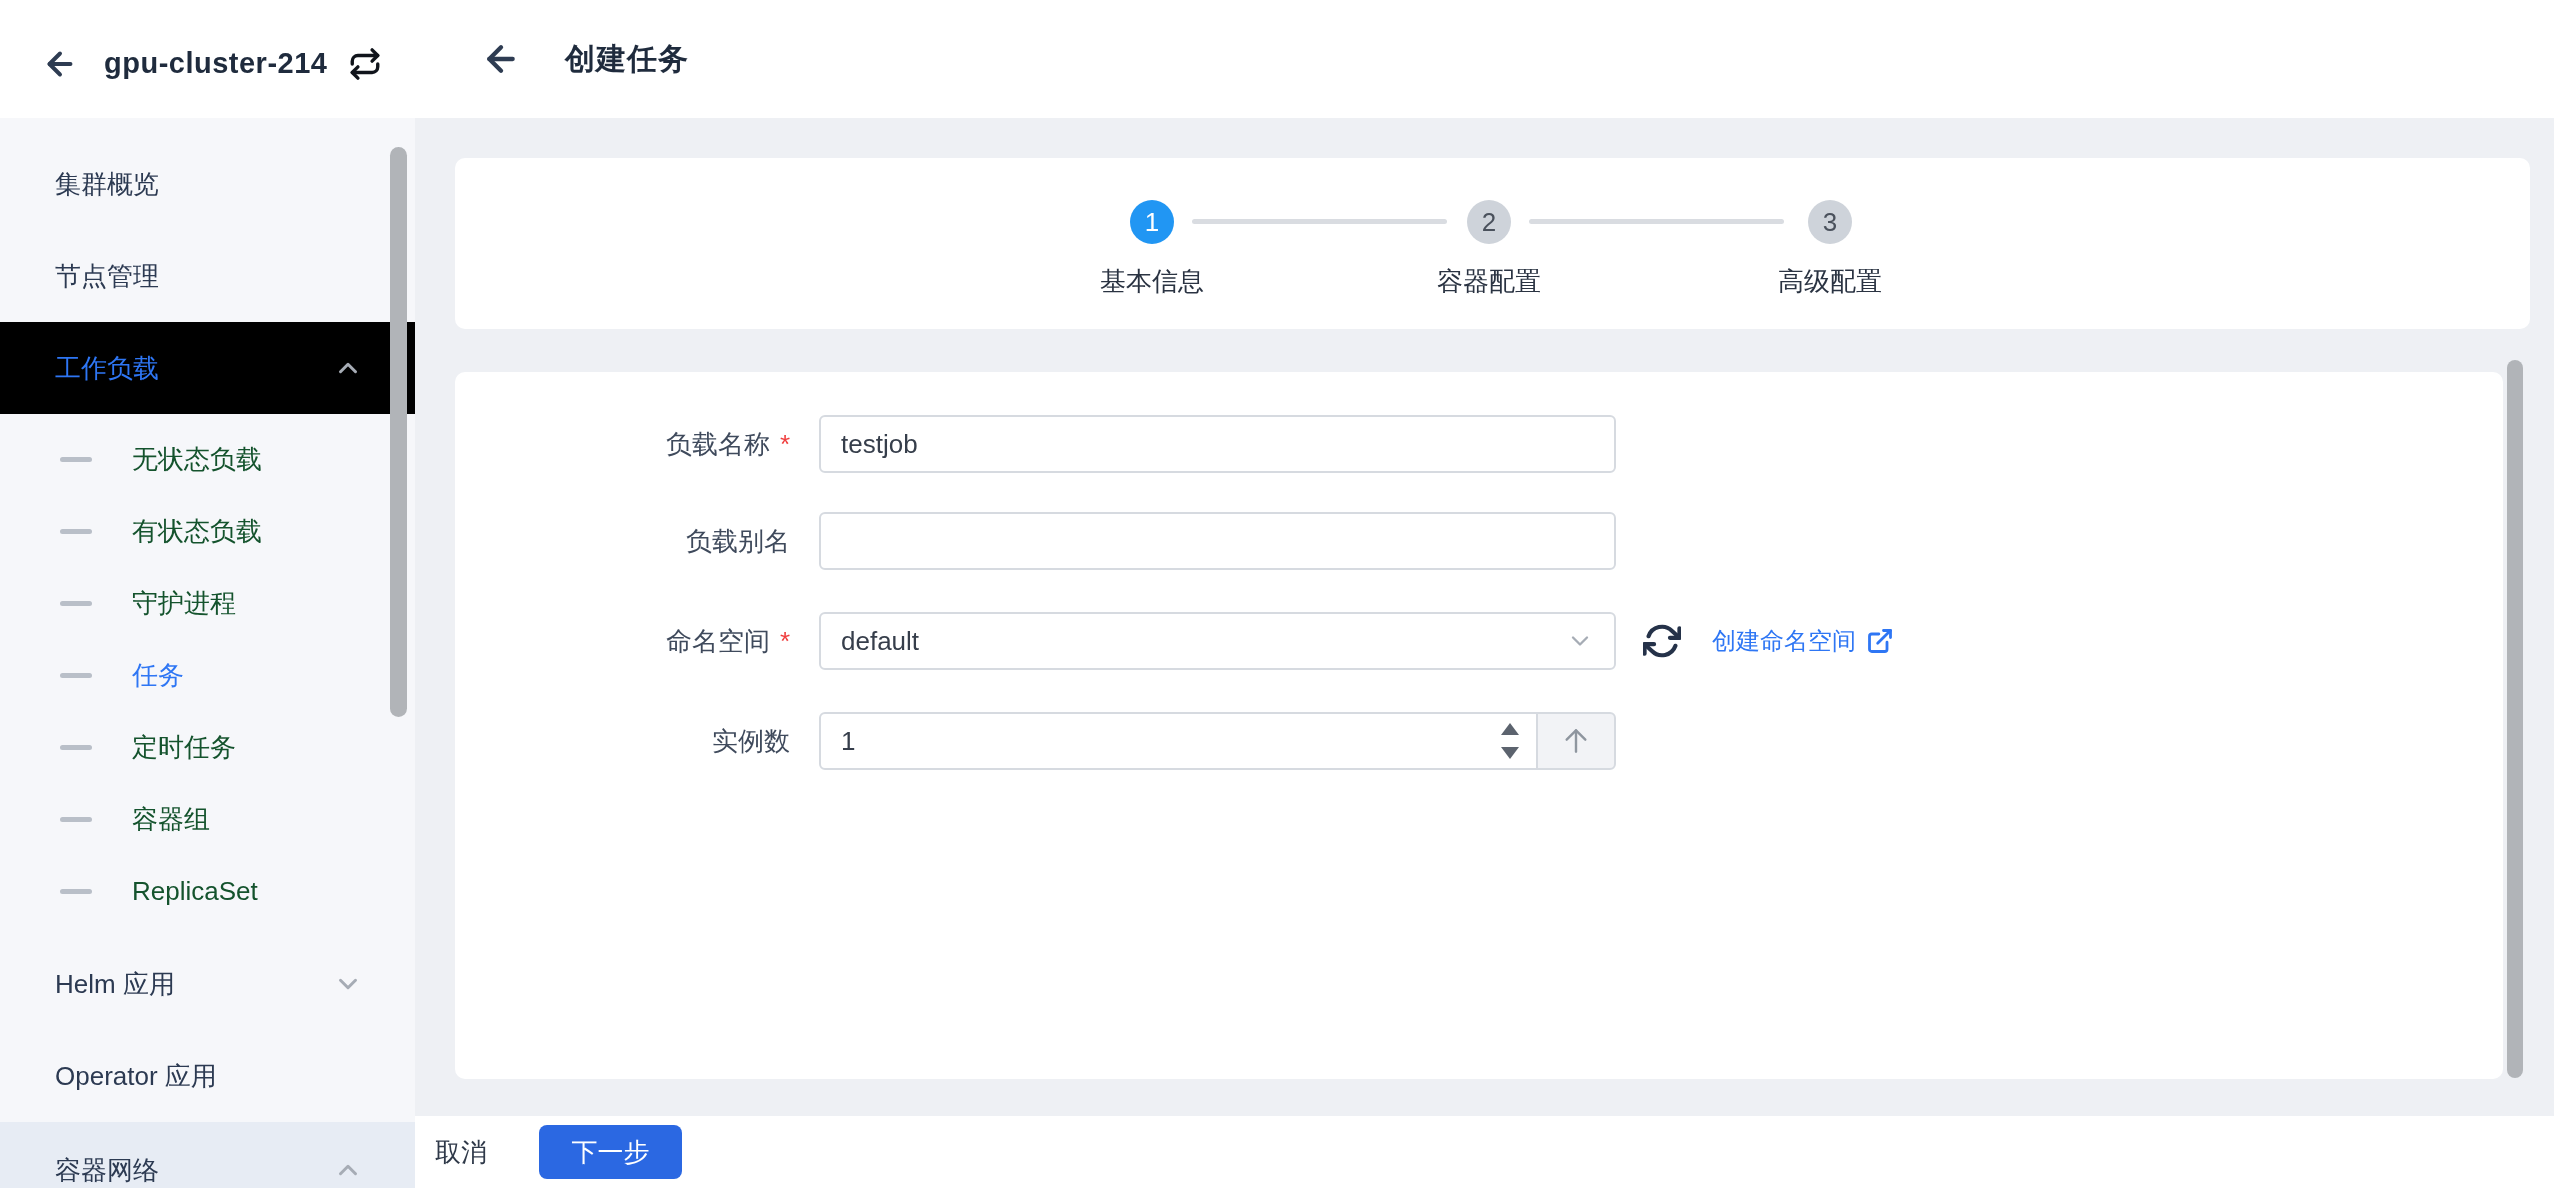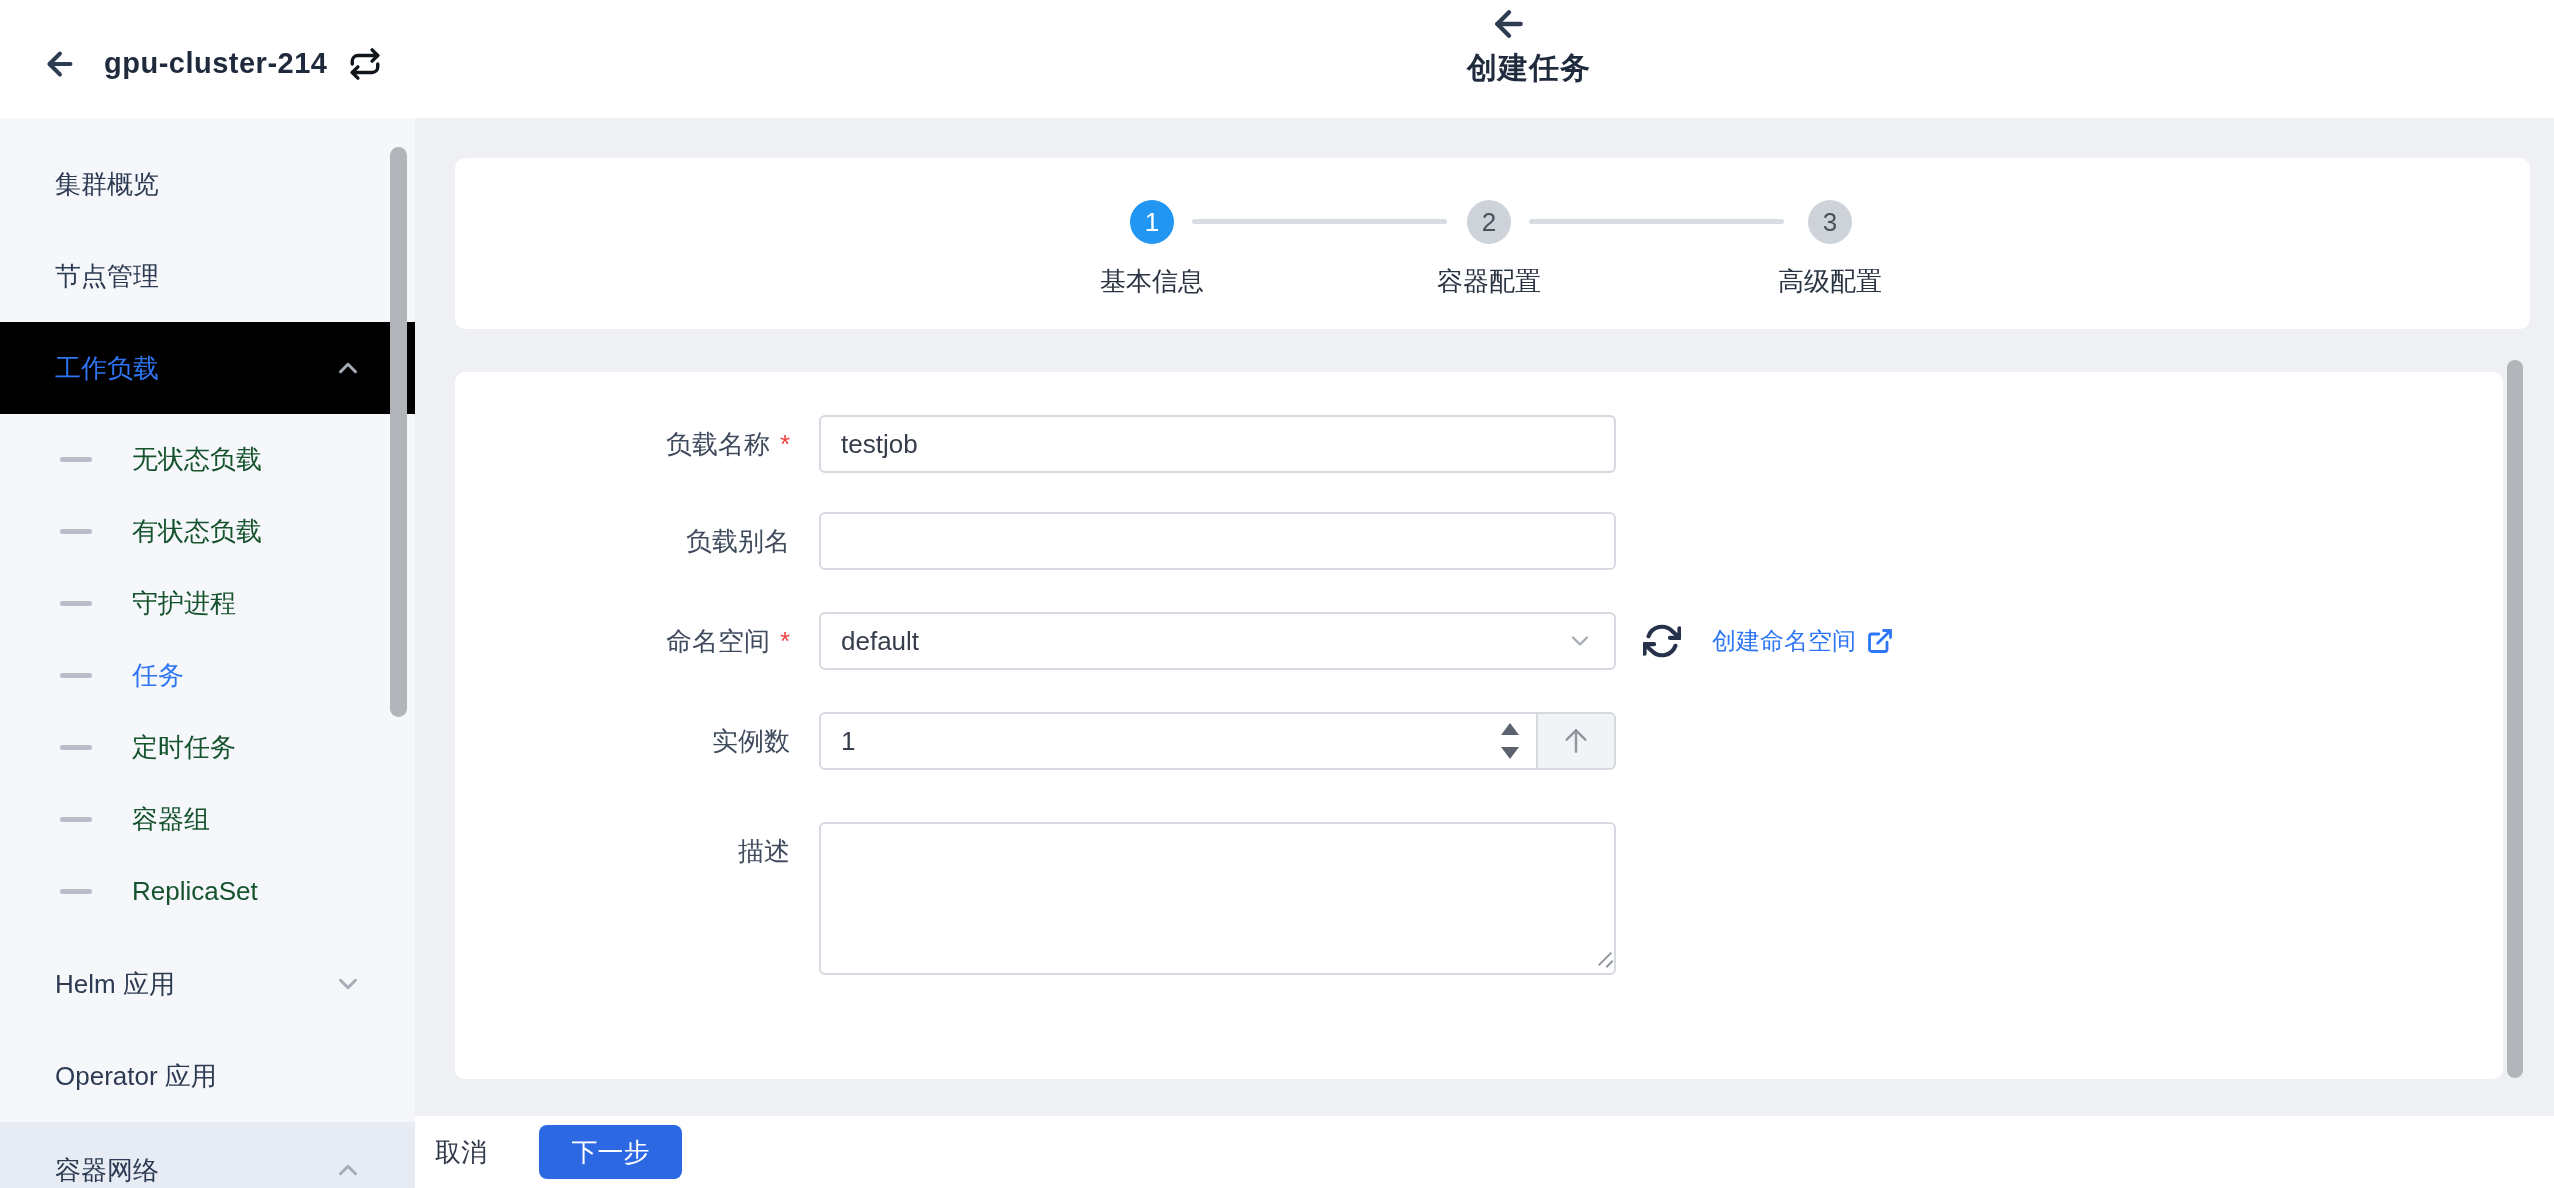--- a/index.html
+++ b/index.html
@@ -32,21 +32,21 @@
     margin-right:40px; flex:0 0 auto; }
   .nav-sub.active { color:#2e76f4; }
   .nav-gap { height:11px; }
 
   .side-scrollbar { position:absolute; left:390px; top:147px; width:17px; height:570px;
     border-radius:9px; background:#b1b4b8; z-index:3; cursor:pointer; }
 
   
   .main { position:absolute; left:415px; top:0; width:2139px; height:1188px; }
   .main-header { height:118px; background:#ffffff; display:flex; align-items:center;
-    padding:0 13px 0 62px;flex-direction:column; }
+    padding:0 13px 0 62px; }
   .main-header .back { width:48px; height:48px; display:flex; align-items:center;
     justify-content:center; cursor:pointer; }
   .page-title { font-size:30px; font-weight:700; color:#1f2b3d; margin-left:40px;
     letter-spacing:1px; }
 
   .body { position:absolute; top:118px; left:0; right:0; bottom:0; background:#eef0f4; }
 
   .card { position:absolute; background:#ffffff; border-radius:10px; }
   .steps-card { left:40px; top:40px; width:2075px; height:171px; }
   .form-card  { left:40px; top:254px; width:2048px; height:707px; }
@@ -313,30 +313,20 @@
           </div>
           <div class="num-addon">
             <svg width="32" height="32" viewBox="0 0 24 24" fill="none" stroke="#8f969f" stroke-width="1.8" stroke-linecap="round" stroke-linejoin="round">
                 <line x1="12" y1="20" x2="12" y2="4"></line>
                 <polyline points="5 11 12 4 19 11"></polyline>
               </svg>
           </div>
         </div>
       </div>
 
-      <div class="form-row" style="top:450px; height:153px;">
-        <div class="f-label">
-          <span>描述</span>
-        </div>
-        <textarea class="f-textarea" style=""></textarea>
-        <div class="resize-grip" style="top:127px;">
-          <span class="g1"></span>
-            <span class="g2"></span>
-        </div>
-      </div>
 
     </div>
 
     <div class="main-scrollbar"></div>
 
     <div class="footer">
       <button class="cancel-btn">取消</button>
       <button class="next-btn">下一步</button>
     </div>
 

